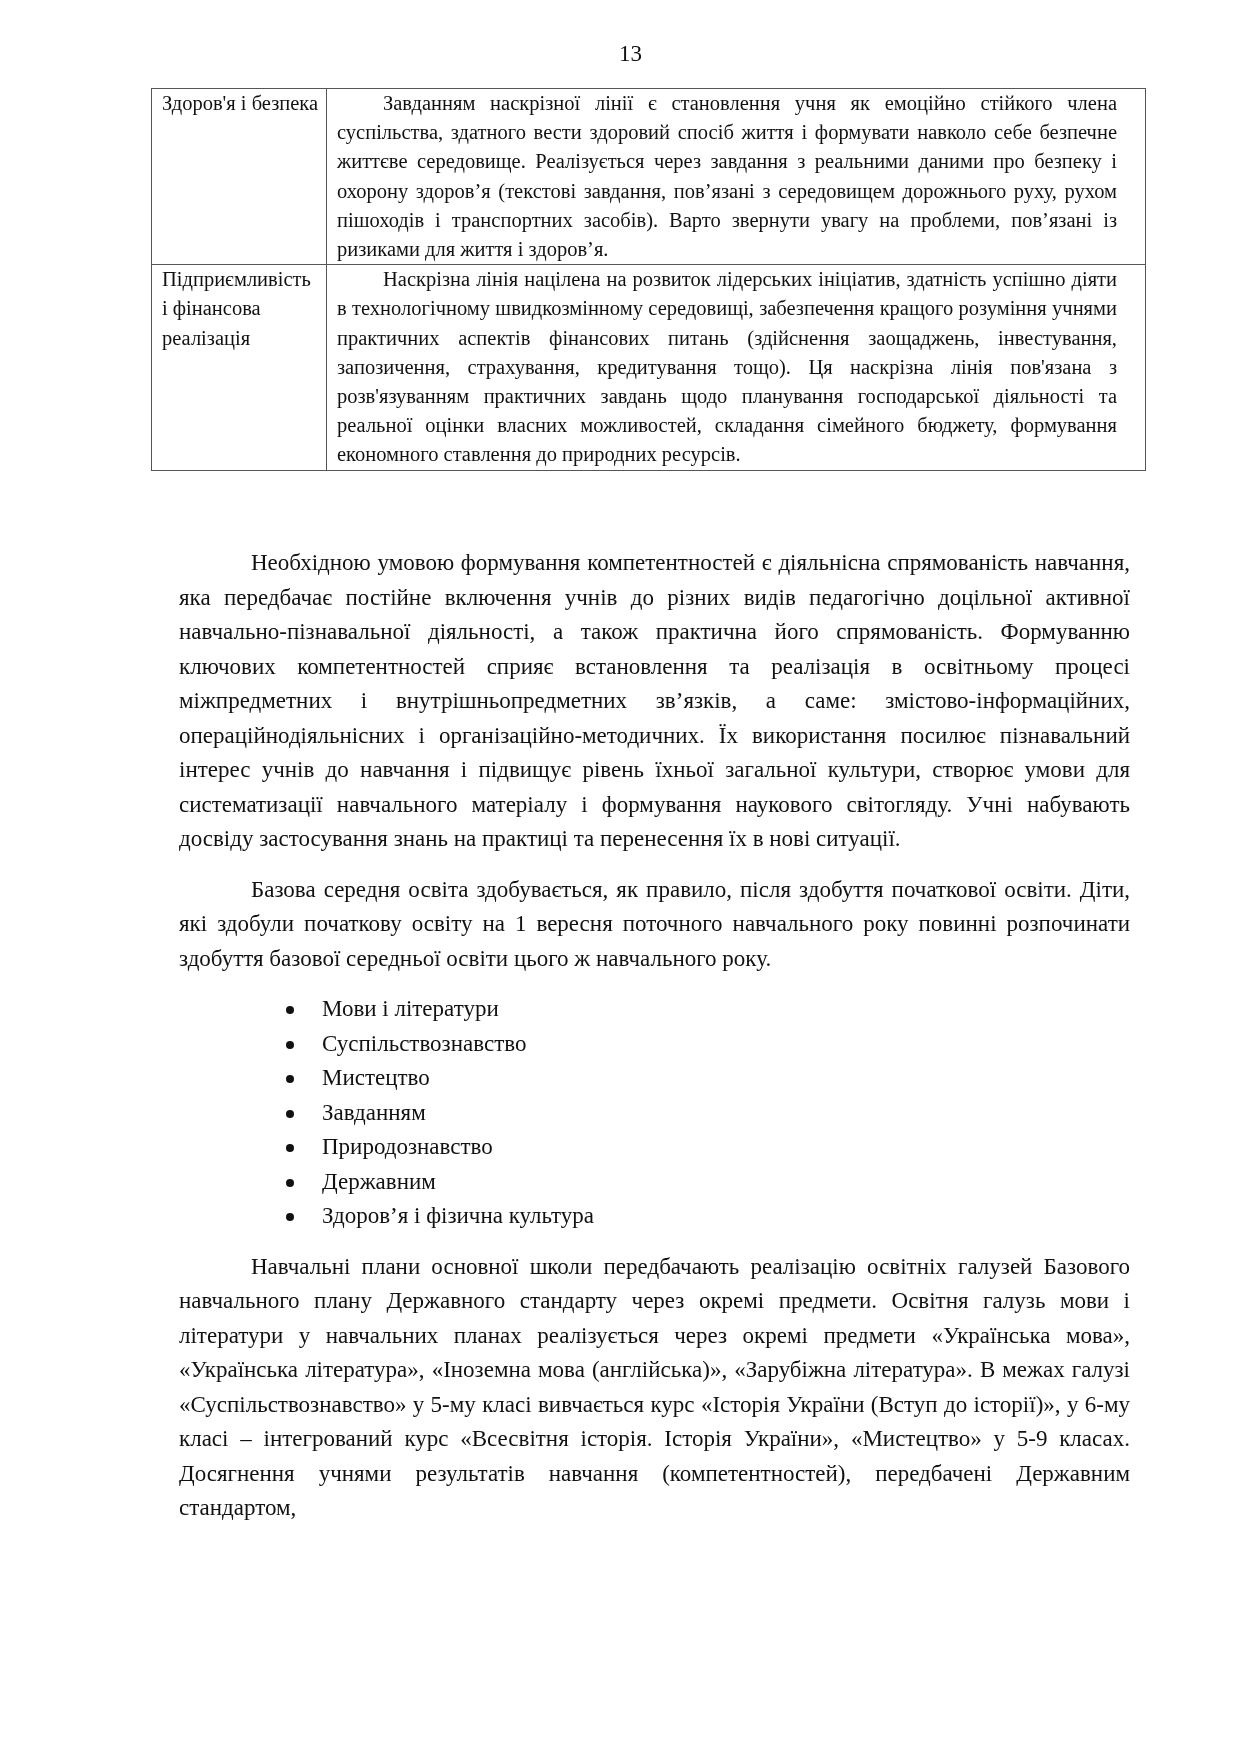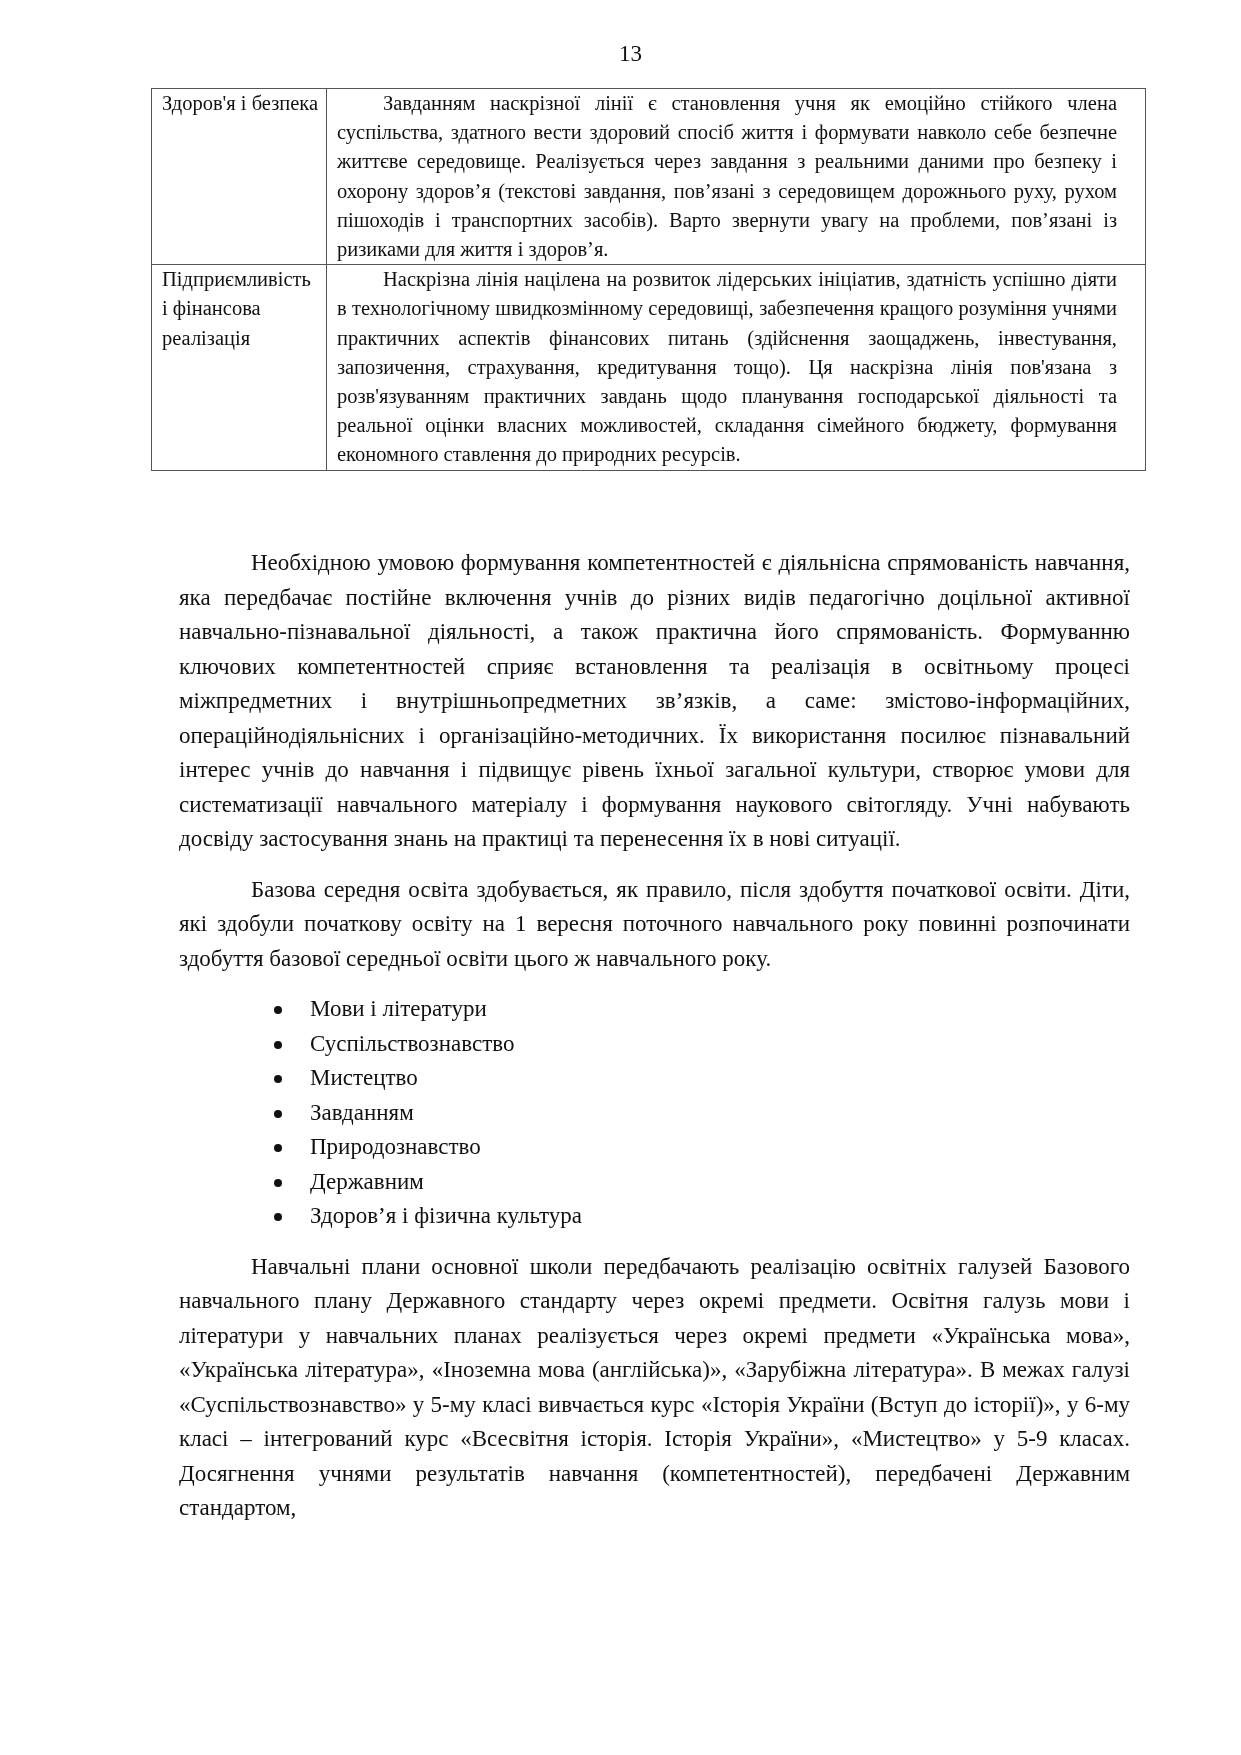--- a/index.html
+++ b/index.html
@@ -60,21 +60,21 @@
       font-size: 23px;
       line-height: 34.5px;
     }
     .body-text p {
       margin: 16px;
       text-align: justify;
       text-indent: 72px;
     }
     .bullets {
       list-style: none;
-      margin: 0;
+      margin: 12px;
       padding: 0 0 0 111px;
     }
     .bullets li {
       position: relative;
       padding-left: 36px;
       line-height: 34.5px;
     }
     .bullets li .bullet-icon {
       position: absolute;
       left: 0;

